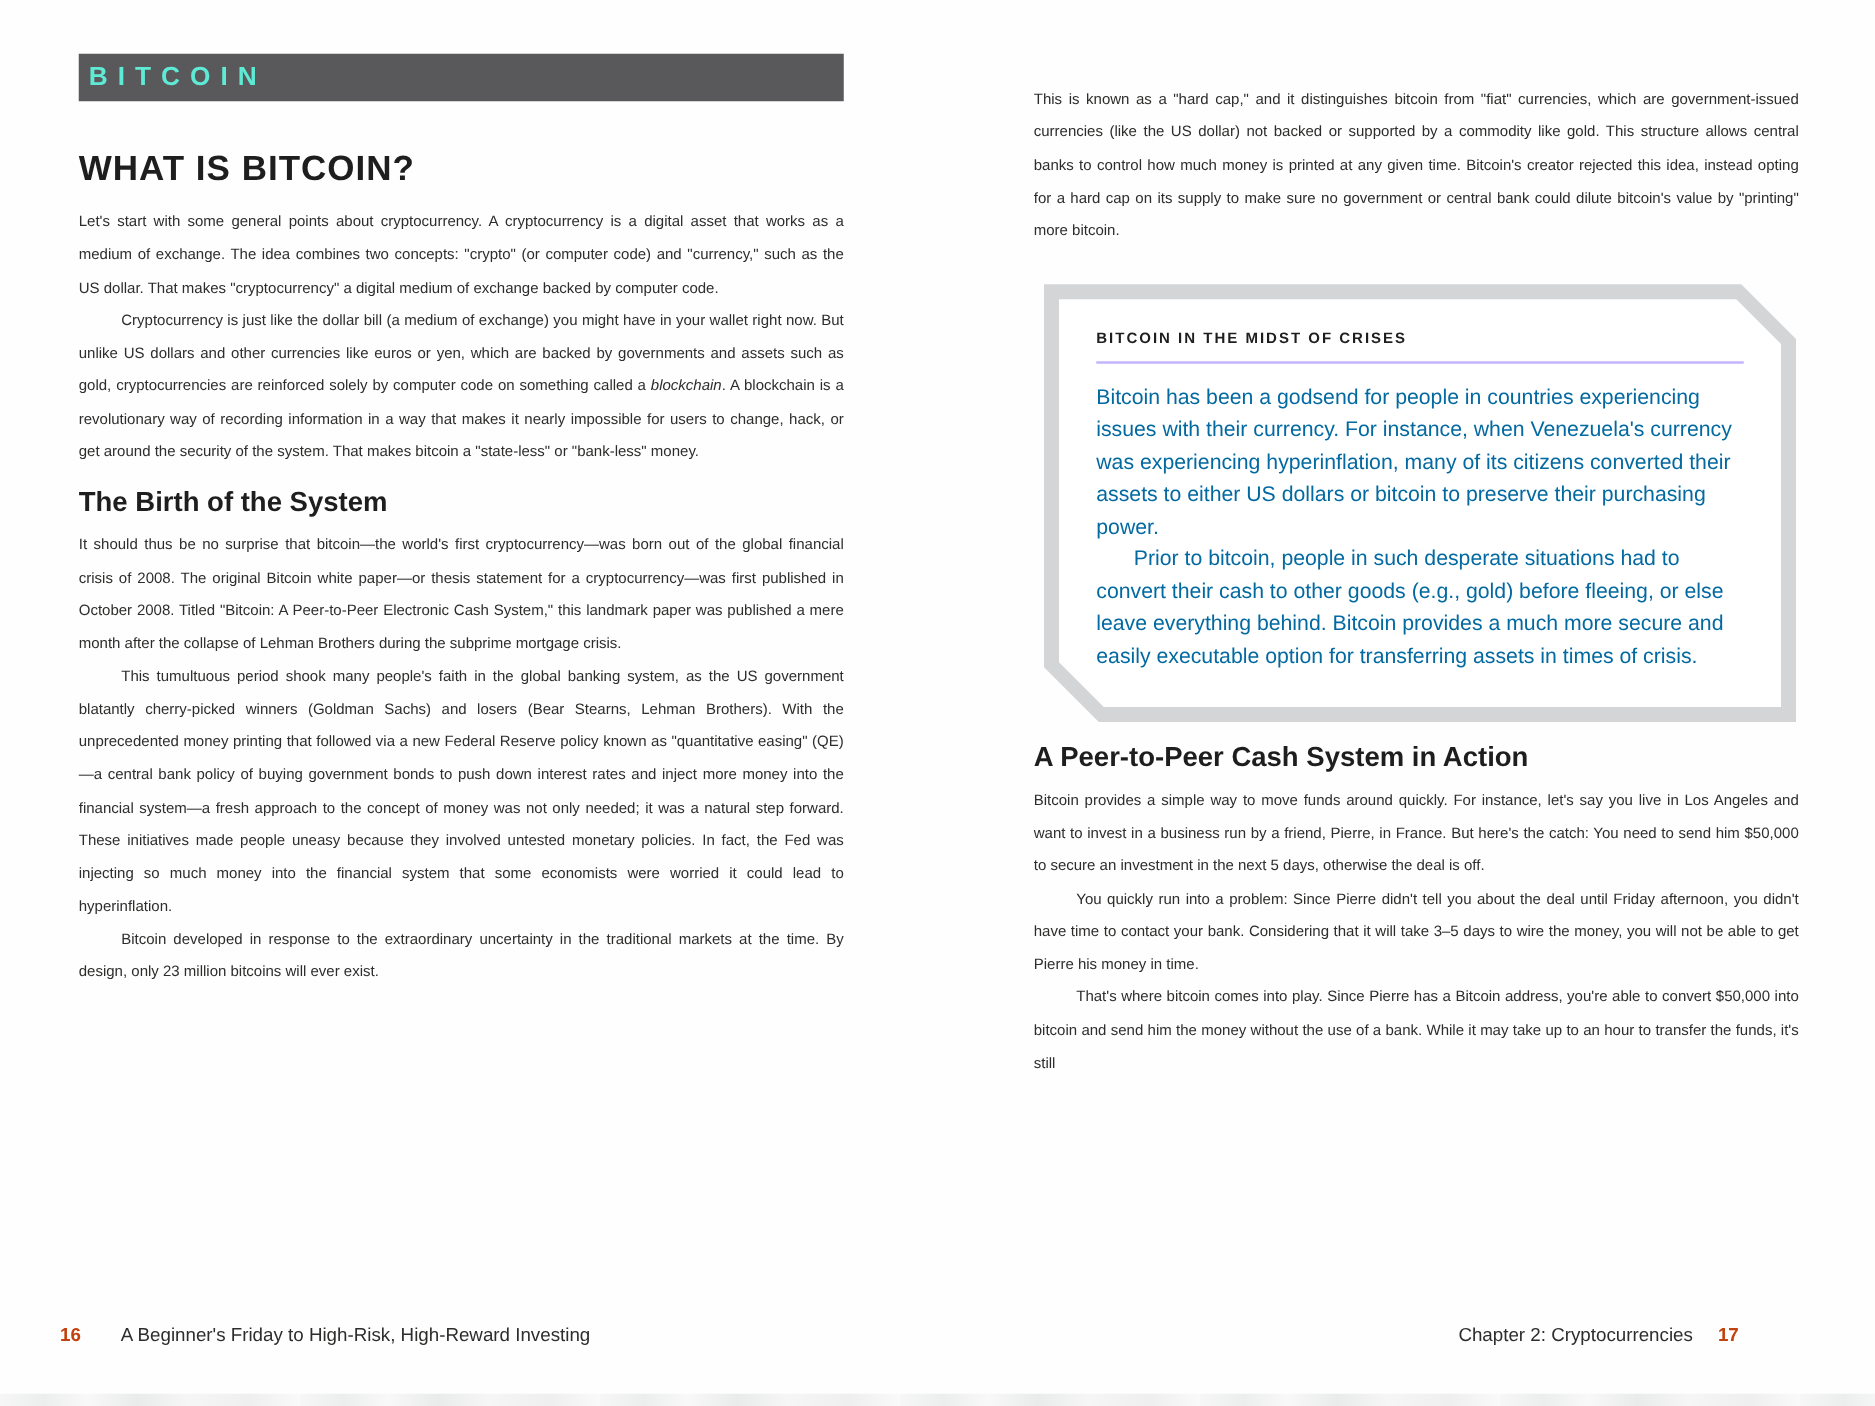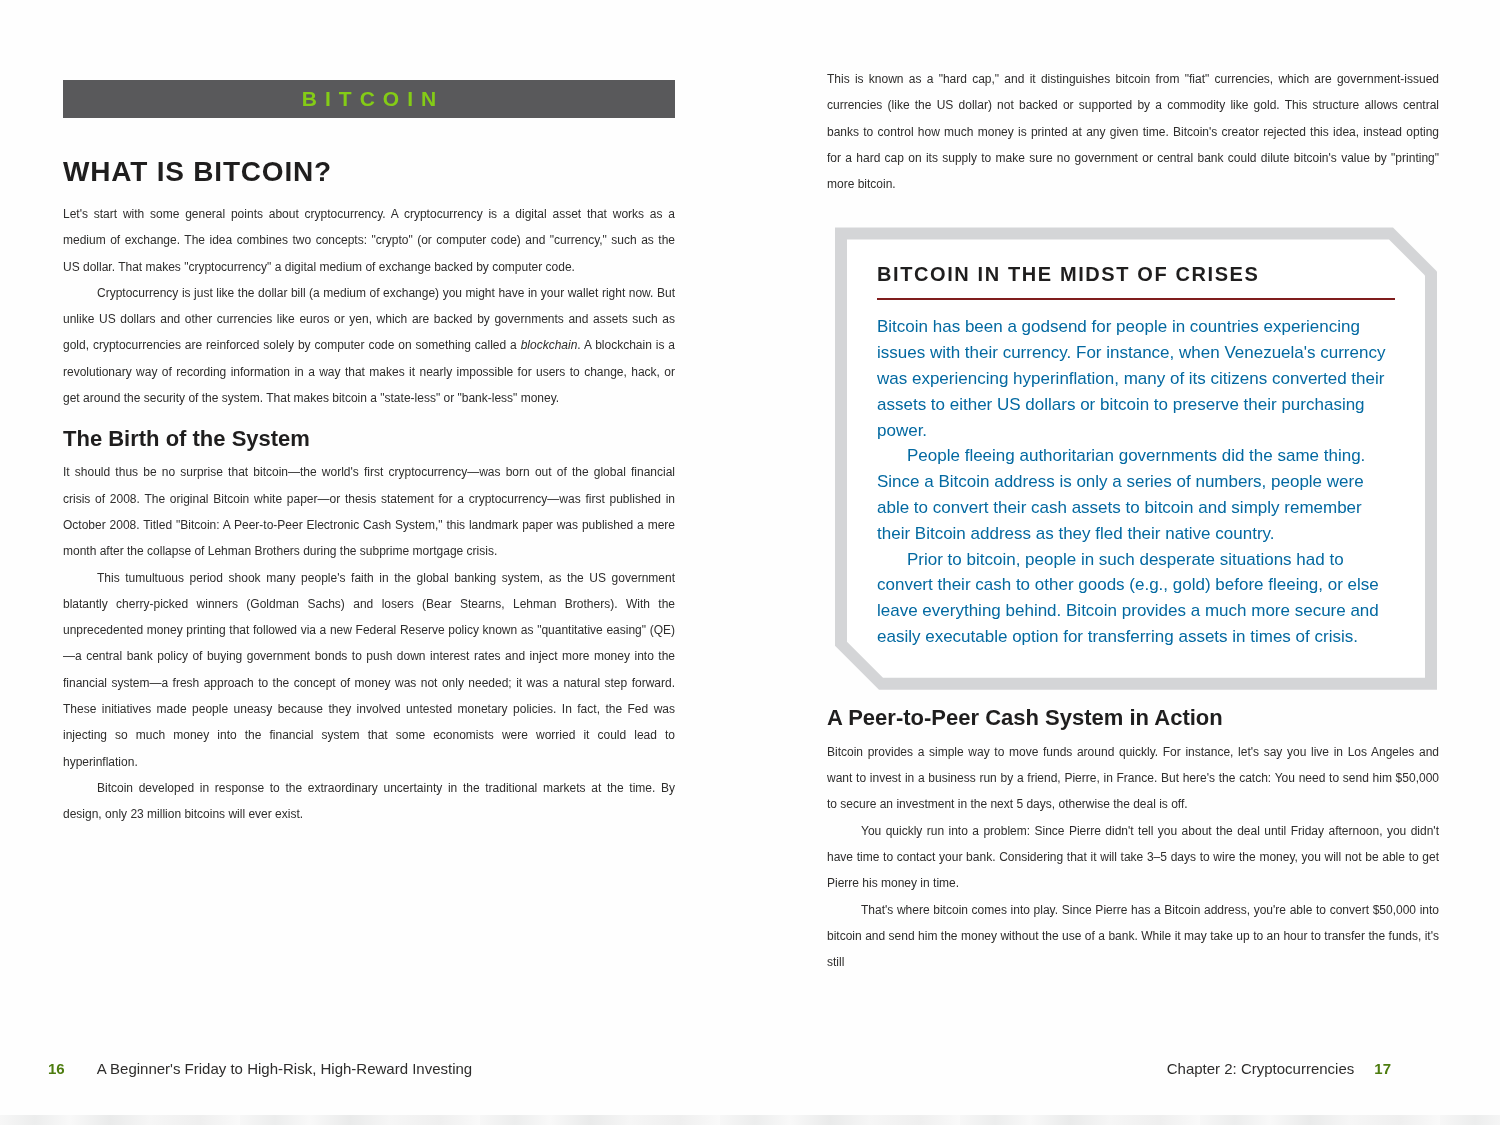--- a/index.html
+++ b/index.html
@@ -22,27 +22,27 @@
   .page-col {
     position: absolute;
     top: 0;
     width: 612px;
   }
   .page-left  { left: 63px; }
   .page-right { left: 827px; }
 
   
   .chapter-bar {
-    margin-top: 80px;
+    margin-top: 43px;
     height: 38px;
     background: #59595b;
-    color: #84cc16;
+    color: #5eead4;
     display: flex;
     align-items: center;
-    justify-content: center;
+    justify-content: flex-start;
     font-weight: 700;
     font-size: 21px;
     letter-spacing: 8px;
     text-indent: 8px;
   }
 
   .section-heading {
     margin-top: 38px;
     margin-bottom: 13px;
     font-size: 28px;
@@ -78,26 +78,26 @@
     background: #d4d5d7;
     clip-path: polygon(0 0, calc(100% - 44px) 0, 100% 44px, 100% 100%, 44px 100%, 0 calc(100% - 44px));
     padding: 12px;
   }
   .callout-inner {
     background: #ffffff;
     clip-path: polygon(0 0, calc(100% - 36px) 0, 100% 36px, 100% 100%, 36px 100%, 0 calc(100% - 36px));
     padding: 24px 30px 28px 30px;
   }
   .callout-heading {
-    font-size: 20px;
+    font-size: 12px;
     font-weight: 700;
     letter-spacing: 1.6px;
     color: #1f1e1e;
     padding-bottom: 12px;
-    border-bottom: 2px solid #7f1d1d;
+    border-bottom: 2px solid #c4b5fd;
     margin-bottom: 14px;
   }
   .callout-inner p {
     font-size: 17px;
     line-height: 25.8px;
     text-align: left;
     color: #0369a1;
   }
   .callout-inner p.indent { text-indent: 30px; }
 
@@ -108,21 +108,21 @@
     position: absolute;
     top: 1060px;
     width: 612px;
     display: flex;
     align-items: baseline;
     font-size: 15px;
     color: #2e2d2c;
   }
   .footer-left  { left: 48px; }
   .footer-right { left: 779px; justify-content: flex-end; }
-  .page-num { font-weight: 700; color: #4d7c0f; }
+  .page-num { font-weight: 700; color: #c2410c; }
   .footer-left .page-num { margin-right: 32px; }
   .footer-right .page-num { margin-left: 20px; }
 
   
   .bottom-edge {
     position: absolute;
     left: 0; bottom: 0;
     width: 1500px; height: 10px;
     background:
       repeating-linear-gradient(90deg,
@@ -154,21 +154,20 @@
     <p class="body indent">Bitcoin developed in response to the extraordinary uncertainty in the traditional markets at the time. By design, only 23 million bitcoins will ever exist.</p>
   </div>
 
   <div class="page-col page-right">
     <p class="body first-para">This is known as a "hard cap," and it distinguishes bitcoin from "fiat" currencies, which are government-issued currencies (like the US dollar) not backed or supported by a commodity like gold. This structure allows central banks to control how much money is printed at any given time. Bitcoin's creator rejected this idea, instead opting for a hard cap on its supply to make sure no government or central bank could dilute bitcoin's value by "printing" more bitcoin.</p>
 
     <div class="callout-outer">
       <div class="callout-inner">
         <div class="callout-heading">BITCOIN IN THE MIDST OF CRISES</div>
         <p>Bitcoin has been a godsend for people in countries experiencing issues with their currency. For instance, when Venezuela's currency was experiencing hyperinflation, many of its citizens converted their assets to either US dollars or bitcoin to preserve their purchasing power.</p>
-        <p class="indent">People fleeing authoritarian governments did the same thing. Since a Bitcoin address is only a series of numbers, people were able to convert their cash assets to bitcoin and simply remember their Bitcoin address as they fled their native country.</p>
         <p class="indent">Prior to bitcoin, people in such desperate situations had to convert their cash to other goods (e.g., gold) before fleeing, or else leave everything behind. Bitcoin provides a much more secure and easily executable option for transferring assets in times of crisis.</p>
       </div>
     </div>
 
     <h3 class="sub-heading">A Peer-to-Peer Cash System in Action</h3>
 
     <p class="body">Bitcoin provides a simple way to move funds around quickly. For instance, let's say you live in Los Angeles and want to invest in a business run by a friend, Pierre, in France. But here's the catch: You need to send him $50,000 to secure an investment in the next 5 days, otherwise the deal is off.</p>
     <p class="body indent">You quickly run into a problem: Since Pierre didn't tell you about the deal until Friday afternoon, you didn't have time to contact your bank. Considering that it will take 3–5 days to wire the money, you will not be able to get Pierre his money in time.</p>
     <p class="body indent">That's where bitcoin comes into play. Since Pierre has a Bitcoin address, you're able to convert $50,000 into bitcoin and send him the money without the use of a bank. While it may take up to an hour to transfer the funds, it's still</p>
   </div>

